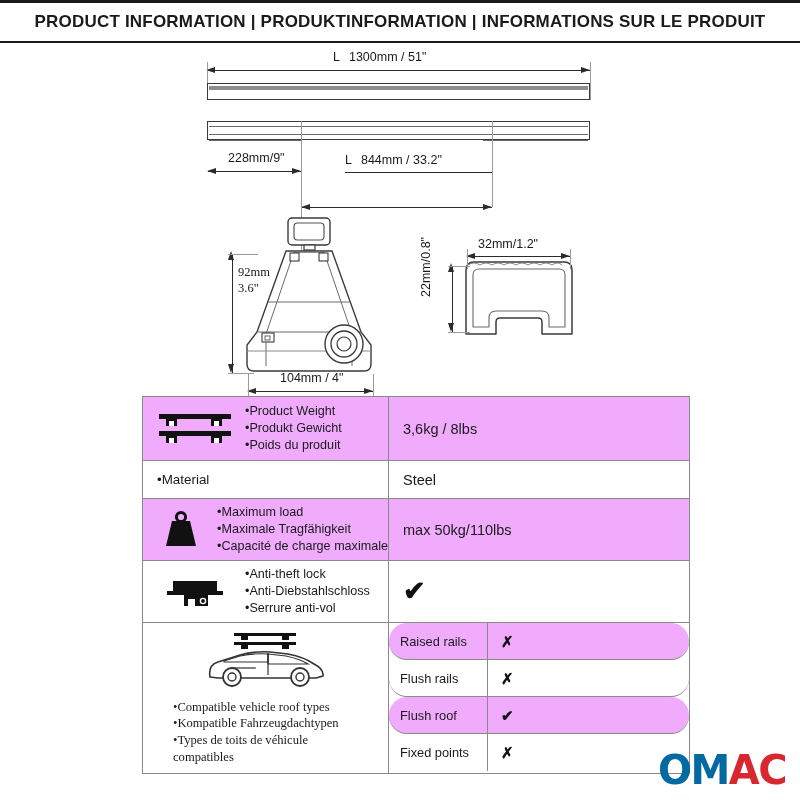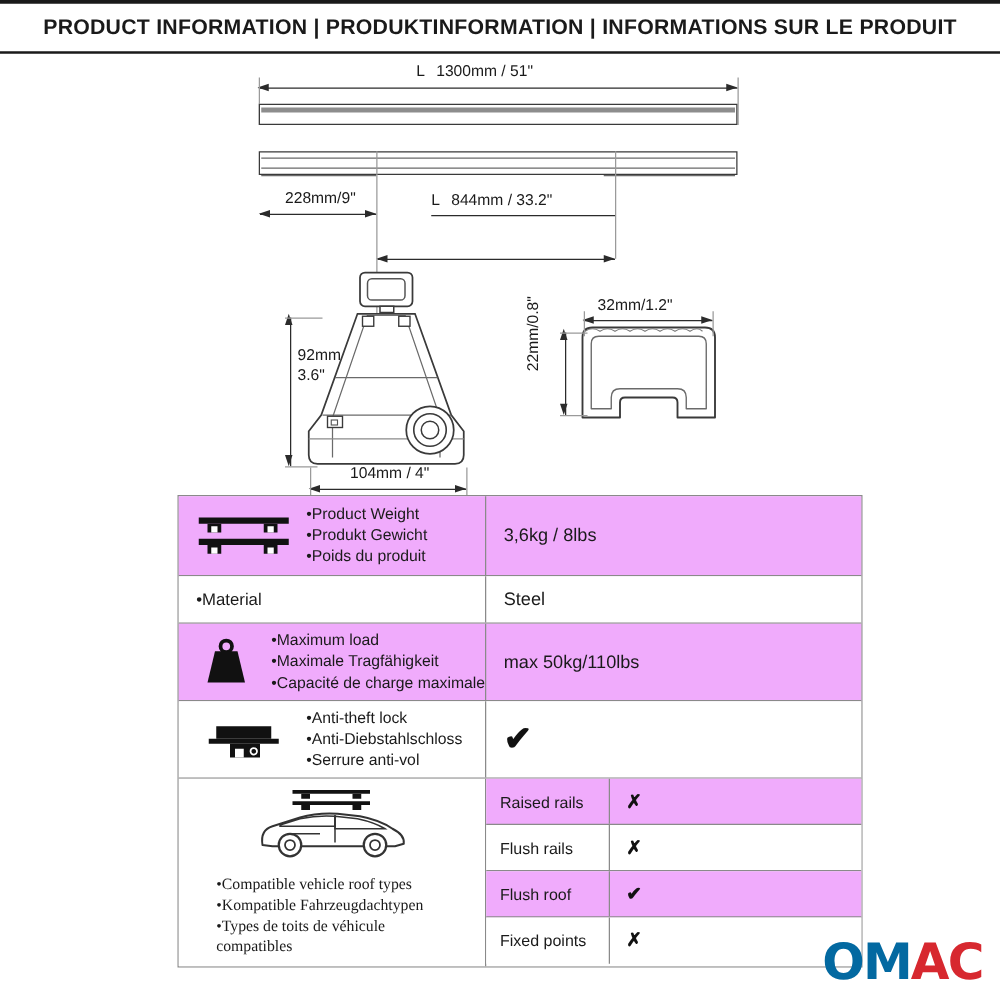--- a/index.html
+++ b/index.html
@@ -52,21 +52,21 @@
   .gray{background:#f0abfc;}
   .white{background:#ffffff;}
   .spec-txt{font-size:12.6px;line-height:1.33;color:#1a1a1a;}
   .spec-txt div{white-space:nowrap;}
   .icon-cell{width:84px;min-width:84px;display:flex;align-items:center;justify-content:center;}
   .big-check{font-size:27px;line-height:1;font-weight:bold;color:#111;}
   .mark{font-size:15px;font-weight:bold;color:#111;line-height:1;}
 
   
   .subwrap{flex:1;display:flex;flex-direction:column;}
-  .subrow{display:flex;border-bottom:1px solid #8a8a8a;height:37px;box-sizing:border-box;}
+  .subrow{display:flex;border-bottom:1px solid #8a8a8a;height:37px;box-sizing:border-box;border-radius:18px;}
   .subrow:last-child{border-bottom:none;}
   .sub-name{width:99px;box-sizing:border-box;border-right:1px solid #8a8a8a;
             display:flex;align-items:center;padding-left:11px;font-size:12.8px;color:#1a1a1a;white-space:nowrap;}
   .sub-val{flex:1;display:flex;align-items:center;padding-left:13px;}
   .roof-left{width:246px;box-sizing:border-box;border-right:1px solid #8a8a8a;
              display:flex;flex-direction:column;align-items:center;justify-content:center;padding:6px 8px;font-family:Liberation Serif, serif;}
   .roof-txt{font-size:12.6px;line-height:1.33;align-self:flex-start;padding-left:22px;margin-top:6px;}
 
   
   .logo{position:absolute;right:14px;bottom:10px;font-size:40px;font-weight:bold;
@@ -136,21 +136,21 @@
       <rect x="91" y="39" width="9" height="8" fill="#fff" stroke="#3a3a3a" stroke-width="1.1"></rect>
 
       <rect x="34" y="119" width="12" height="9" fill="#fff" stroke="#3a3a3a" stroke-width="1.1"></rect>
       <rect x="37" y="122" width="5" height="4" fill="#fff" stroke="#555" stroke-width="0.9"></rect>
 
       <circle cx="116" cy="130" r="19" fill="#fff" stroke="#3a3a3a" stroke-width="1.4"></circle>
       <circle cx="116" cy="130" r="13" fill="#fff" stroke="#3a3a3a" stroke-width="1.3"></circle>
       <circle cx="116" cy="130" r="7" fill="#fff" stroke="#3a3a3a" stroke-width="1.2"></circle>
     </svg>
 
-    <div class="lbl" style="left:238px;top:232px;line-height:1.3;text-align:left;">
+    <div class="lbl" style="left:238px;top:220px;line-height:1.3;text-align:left;font-family:Liberation Serif, serif;">
       <div>92mm</div>
       <div>3.6"</div>
     </div>
     <div class="vlk" style="left:232px;top:210px;height:119px;"></div>
     <div class="arrowU" style="left:228.4px;top:207px;"></div>
     <div class="arrowD" style="left:228.4px;top:320px;"></div>
     <div class="hl" style="left:228px;top:210px;width:30px;background:#9a9a9a;"></div>
     <div class="hl" style="left:228px;top:329px;width:26px;background:#9a9a9a;"></div>
 
     <div class="lbl" style="left:280px;top:327px;">104mm / 4"</div>

